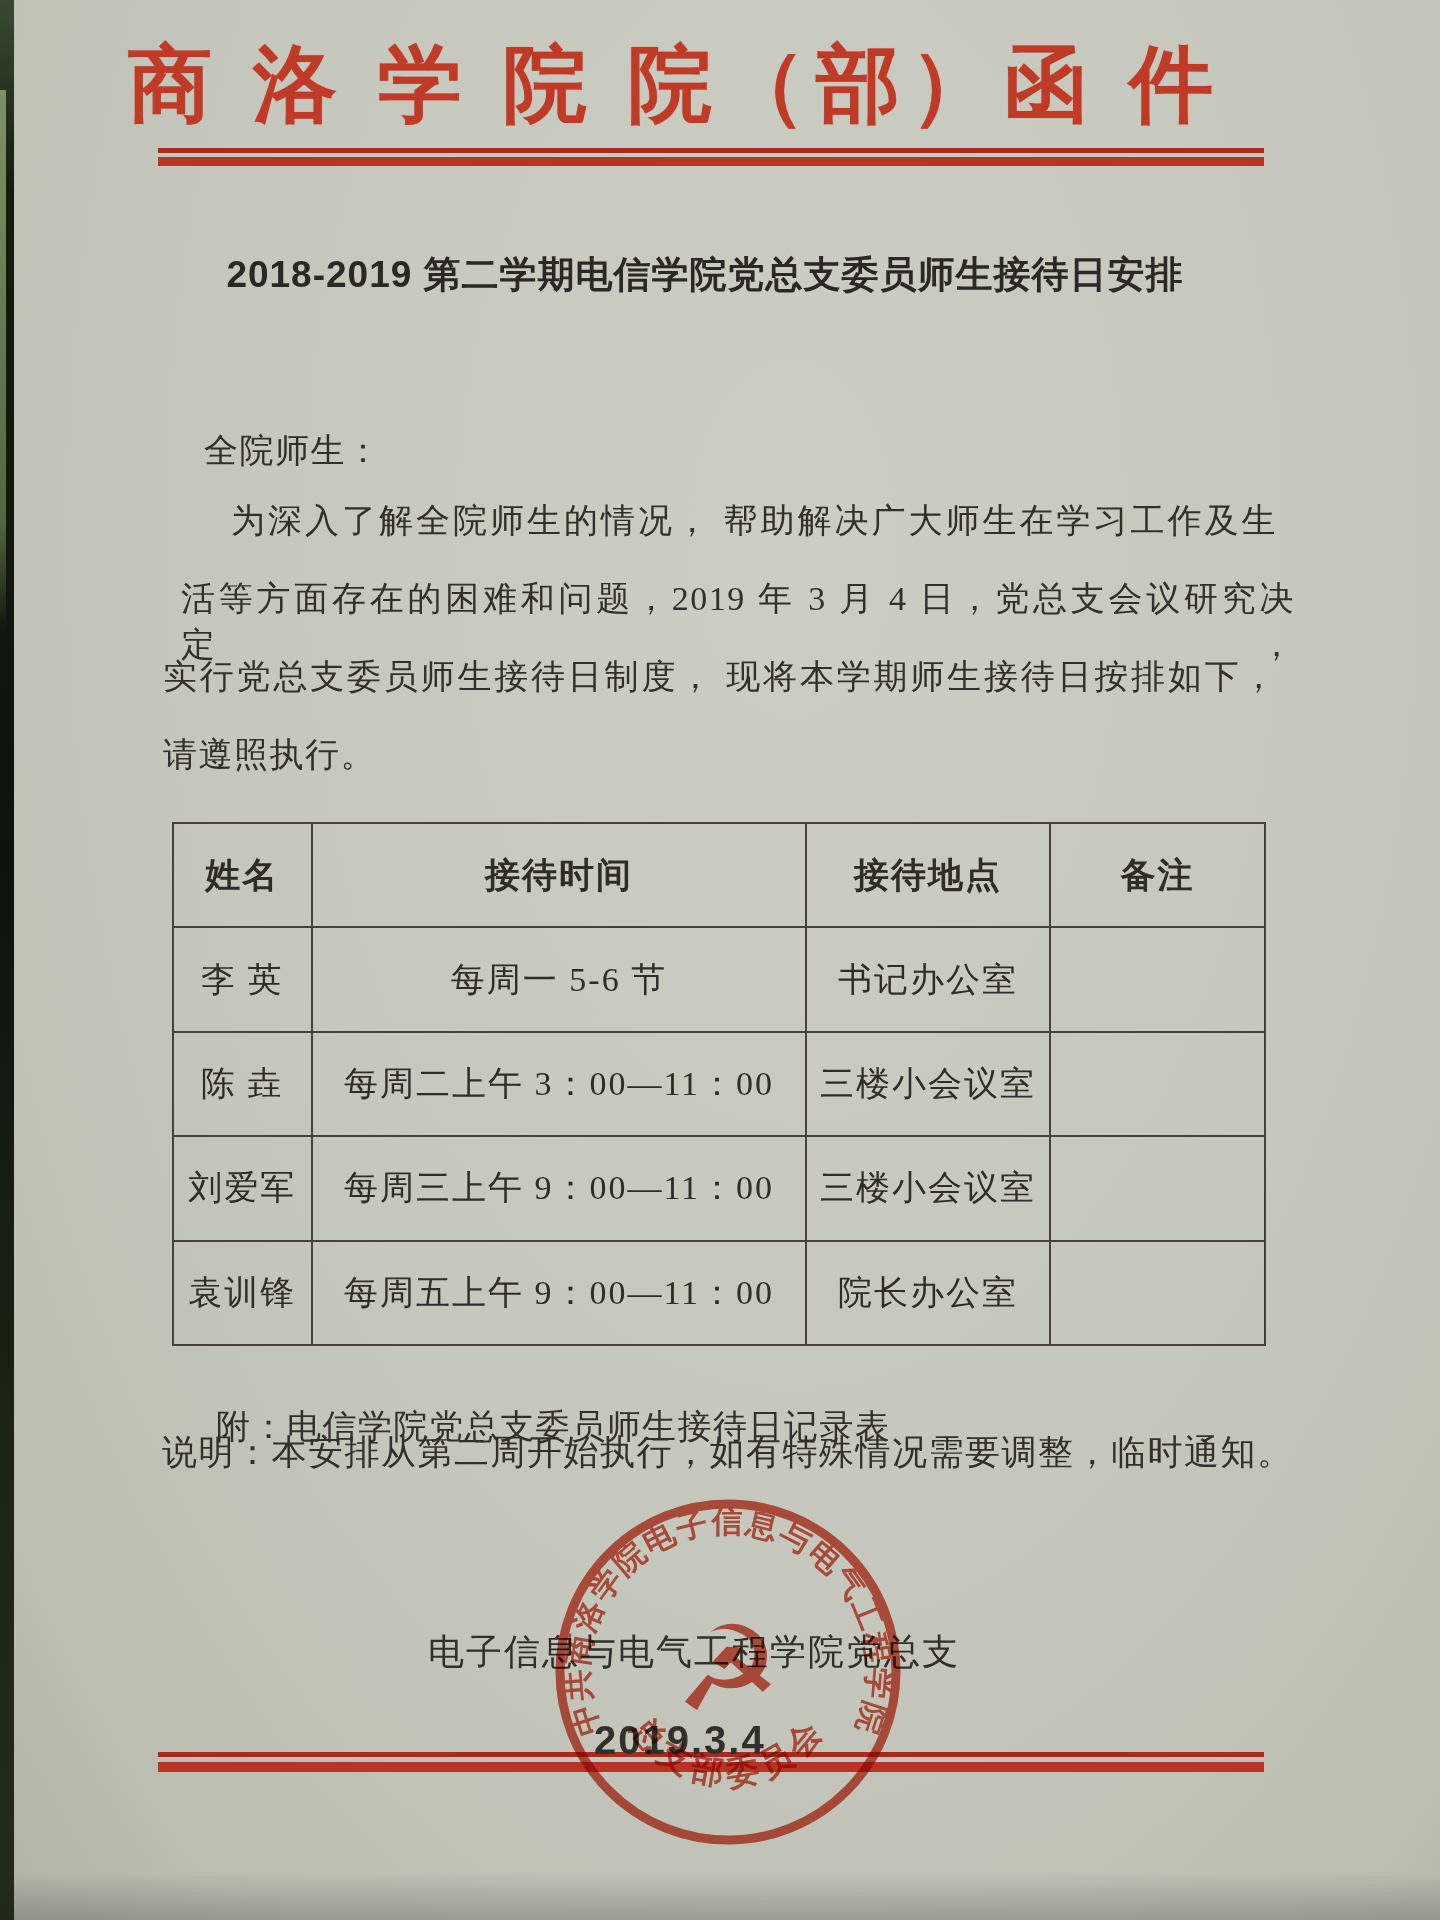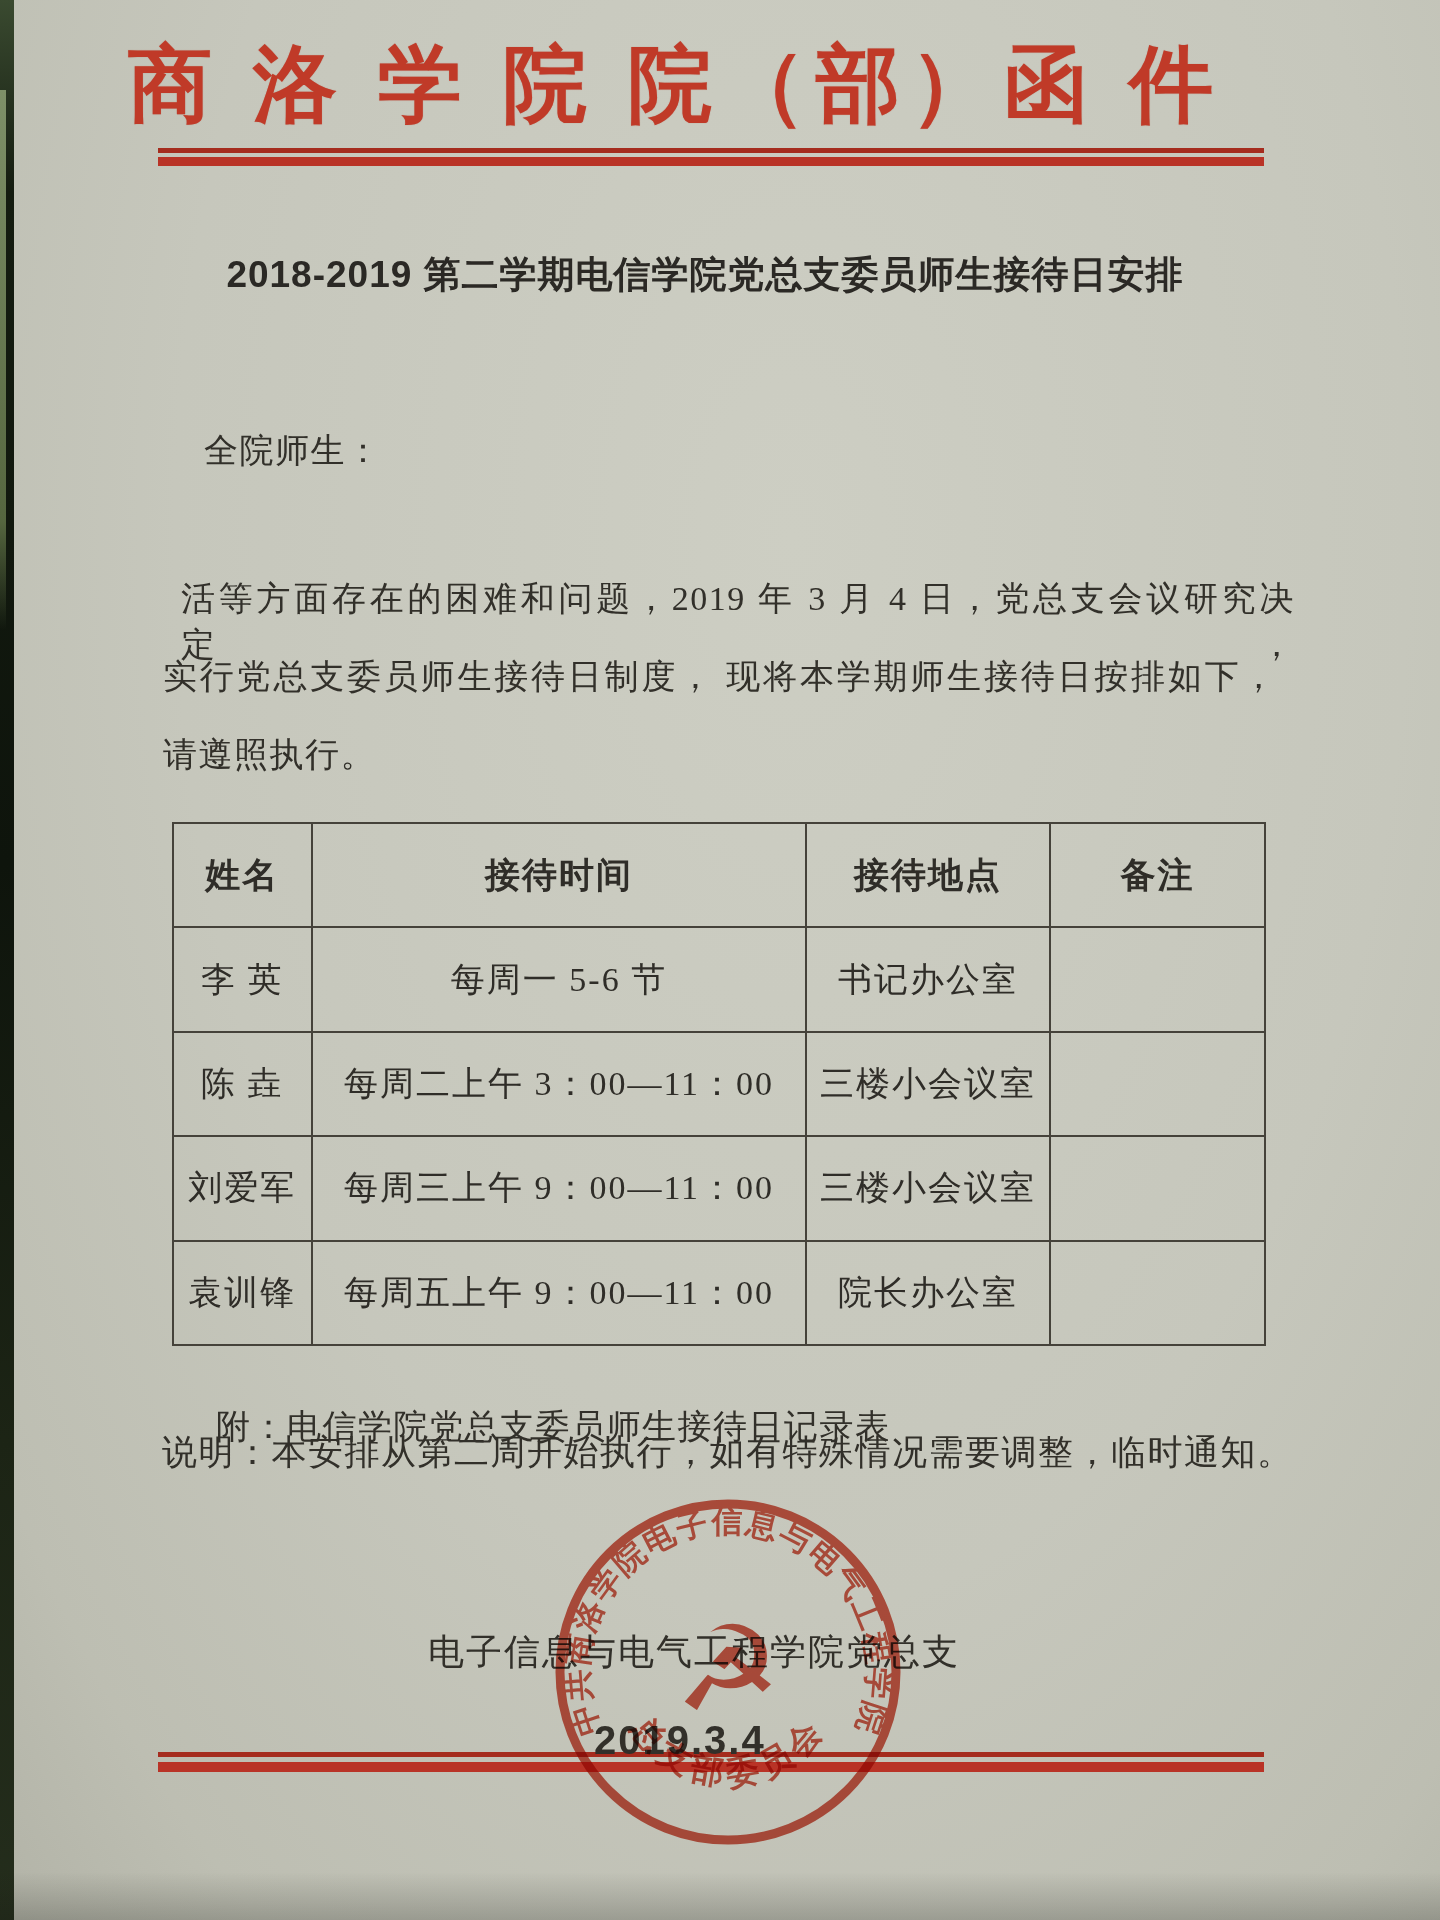--- a/index.html
+++ b/index.html
@@ -101,20 +101,21 @@
   <div id="top-rule" class="abs red-rule" style="top:148px;">
     <div class="thin"></div>
       <div class="gap"></div>
       <div class="thick"></div>
   </div>
 
   <div id="doc-title" class="abs">2018-2019 第二学期电信学院党总支委员师生接待日安排</div>
 
   <div id="salutation" class="abs body-text">全院师生：</div>
 
+  <div id="para-line-1" class="abs body-text para-line stretch">为深入了解全院师生的情况， 帮助解决广大师生在学习工作及生</div>
   <div id="para-line-2" class="abs body-text para-line stretch">活等方面存在的困难和问题，2019 年 3 月 4 日，党总支会议研究决定，</div>
   <div id="para-line-3" class="abs body-text para-line stretch">实行党总支委员师生接待日制度， 现将本学期师生接待日按排如下，</div>
   <div id="para-line-4" class="abs body-text para-line">请遵照执行。</div>
 
   <table id="schedule-table" class="abs">
     <colgroup>
       <col style="width:12.7%">
         <col style="width:45.3%">
         <col style="width:22.3%">
         <col style="width:19.7%">

